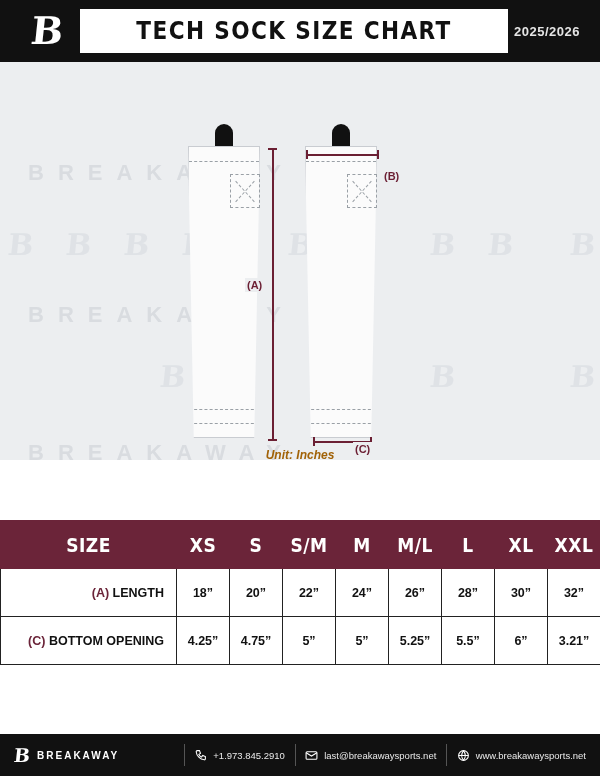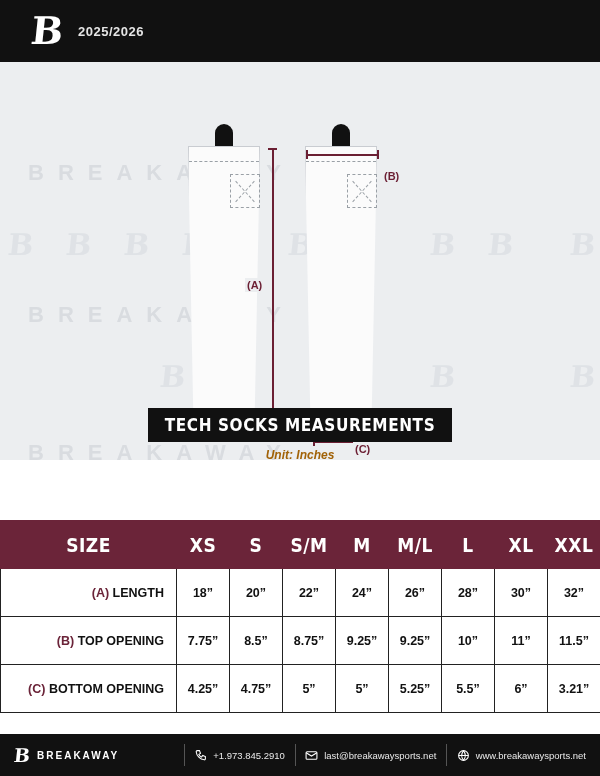--- a/index.html
+++ b/index.html
@@ -268,20 +268,23 @@
 </style>
 </head>
 <body>
 
 <div class="page">
 
   <div class="header">
     <div class="logo-box">
       <span class="logo-mark">B</span>
     </div>
+    <div class="title-plate">
+      <span class="title">TECH SOCK SIZE CHART</span>
+    </div>
     <div class="season">2025/2026</div>
   </div>
 
   <div class="diagram">
 
     <div class="wm-layer">
       <div class="wm-text" style="left:28px; top:98px;">BREAKAWAY</div>
       <div class="wm-text" style="left:28px; top:240px;">BREAKAWAY</div>
       <div class="wm-text" style="left:28px; top:378px;">BREAKAWAY</div>
 
@@ -328,23 +331,20 @@
       <div class="cap cap-v" style="left:377px; top:88px;"></div>
       <div class="mlabel" style="left:382px; top:107px;">(B)</div>
 
       <div class="mline mline-h" style="left:313px; top:379px; width:58px;"></div>
       <div class="cap cap-v" style="left:313px; top:375px;"></div>
       <div class="cap cap-v" style="left:370px; top:375px;"></div>
       <div class="mlabel" style="left:353px; top:380px;">(C)</div>
     </div>
   </div>
 
-  <div class="meas-plate">
-    <span>TECH SOCKS MEASUREMENTS</span>
-  </div>
   <div class="unit">Unit: Inches</div>
 
   <div class="table-wrap">
     <table>
       <colgroup>
         <col style="width:176px">
         <col style="width:53px">
           <col style="width:53px">
           <col style="width:53px">
         <col style="width:53px">
@@ -372,31 +372,20 @@
           <td>18”</td>
           <td>20”</td>
           <td>22”</td>
           <td>24”</td>
           <td>26”</td>
           <td>28”</td>
           <td>30”</td>
           <td>32”</td>
         </tr>
         <tr>
-          <td class="rowlabel"><span class="tag">(B)</span> <span>TOP OPENING</span></td>
-          <td>7.75”</td>
-          <td>8.5”</td>
-          <td>8.75”</td>
-          <td>9.25”</td>
-          <td>9.25”</td>
-          <td>10”</td>
-          <td>11”</td>
-          <td>11.5”</td>
-        </tr>
-        <tr>
           <td class="rowlabel"><span class="tag">(C)</span> <span>BOTTOM OPENING</span></td>
           <td>4.25”</td>
           <td>4.75”</td>
           <td>5”</td>
           <td>5”</td>
           <td>5.25”</td>
           <td>5.5”</td>
           <td>6”</td>
           <td>3.21”</td>
         </tr>

